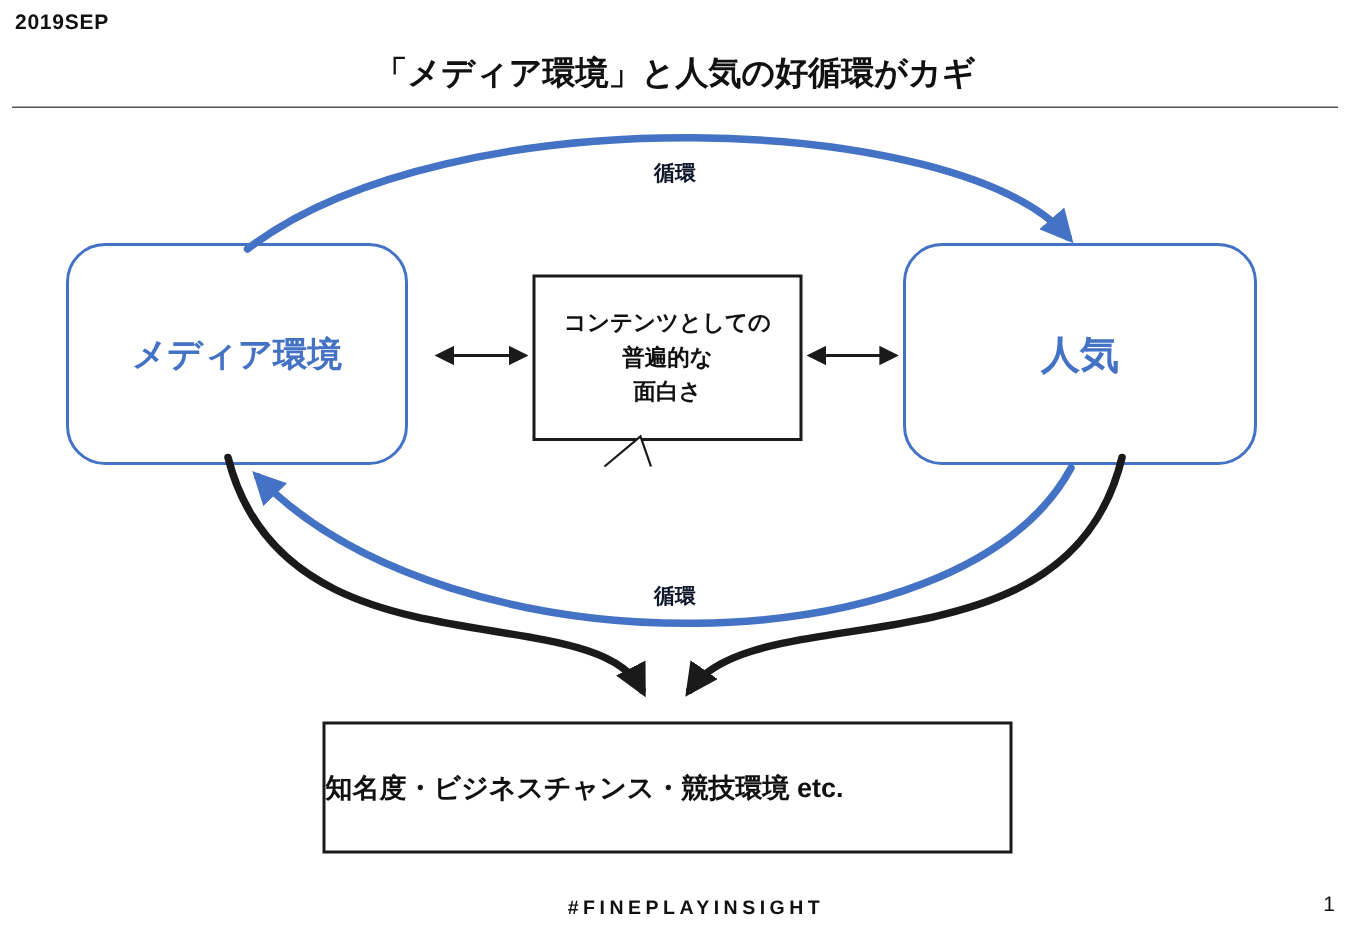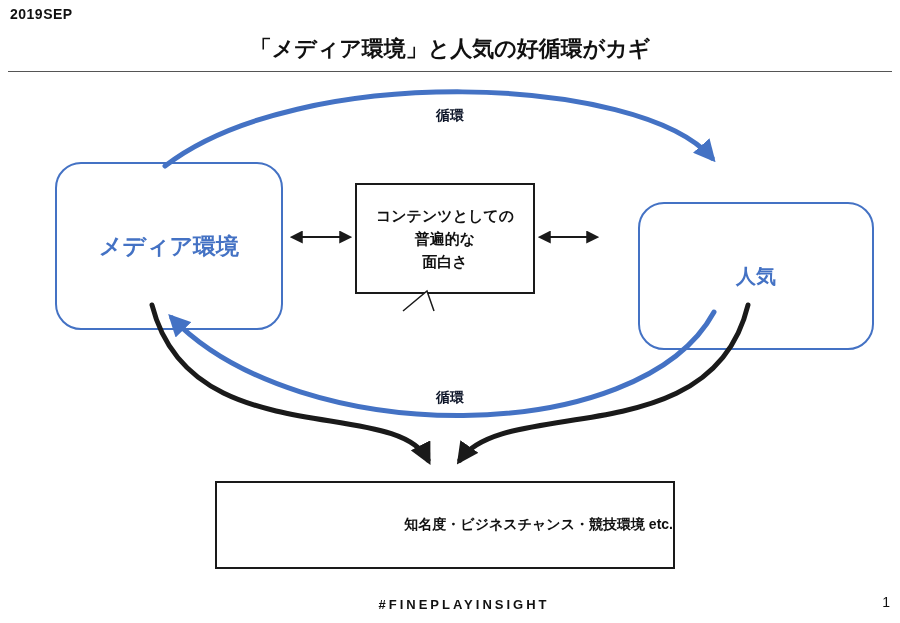--- a/index.html
+++ b/index.html
@@ -43,22 +43,22 @@
     border: 2px solid #4472C4;
     border-radius: 26px;
     background: #fff;
     display: flex;
     align-items: center;
     justify-content: center;
     color: #4472C4;
     font-weight: bold;
     z-index: 1;
   }
-  .left-box  { left: 55px;  top: 162px; width: 228px; height: 168px; font-size: 23px; }
-  .right-box { left: 638px; top: 162px; width: 236px; height: 148px; font-size: 20px; margin-top: 40px; }
+  .left-box  { left: 44px;  top: 162px; width: 228px; height: 148px; font-size: 23px; }
+  .right-box { left: 602px; top: 162px; width: 236px; height: 148px; font-size: 26px; }
 
   .center-box {
     position: absolute;
     left: 355px; top: 183px; width: 180px; height: 111px;
     border: 2px solid #1a1a1a;
     background: #fff;
     display: flex;
     flex-direction: column;
     align-items: center;
     justify-content: center;
@@ -82,22 +82,22 @@
     z-index: 1;
   }
 
   .bottom-box {
     position: absolute;
     left: 215px; top: 481px; width: 460px; height: 88px;
     border: 2px solid #1a1a1a;
     background: #fff;
     display: flex;
     align-items: center;
-    justify-content: flex-end;
-    font-size: 14px;
+    justify-content: flex-start;
+    font-size: 18px;
     font-weight: bold;
     z-index: 1;
   }
 
   .cycle-label {
     position: absolute;
     left: 0; right: 0;
     text-align: center;
     color: #0f172a;
     font-size: 14px;

